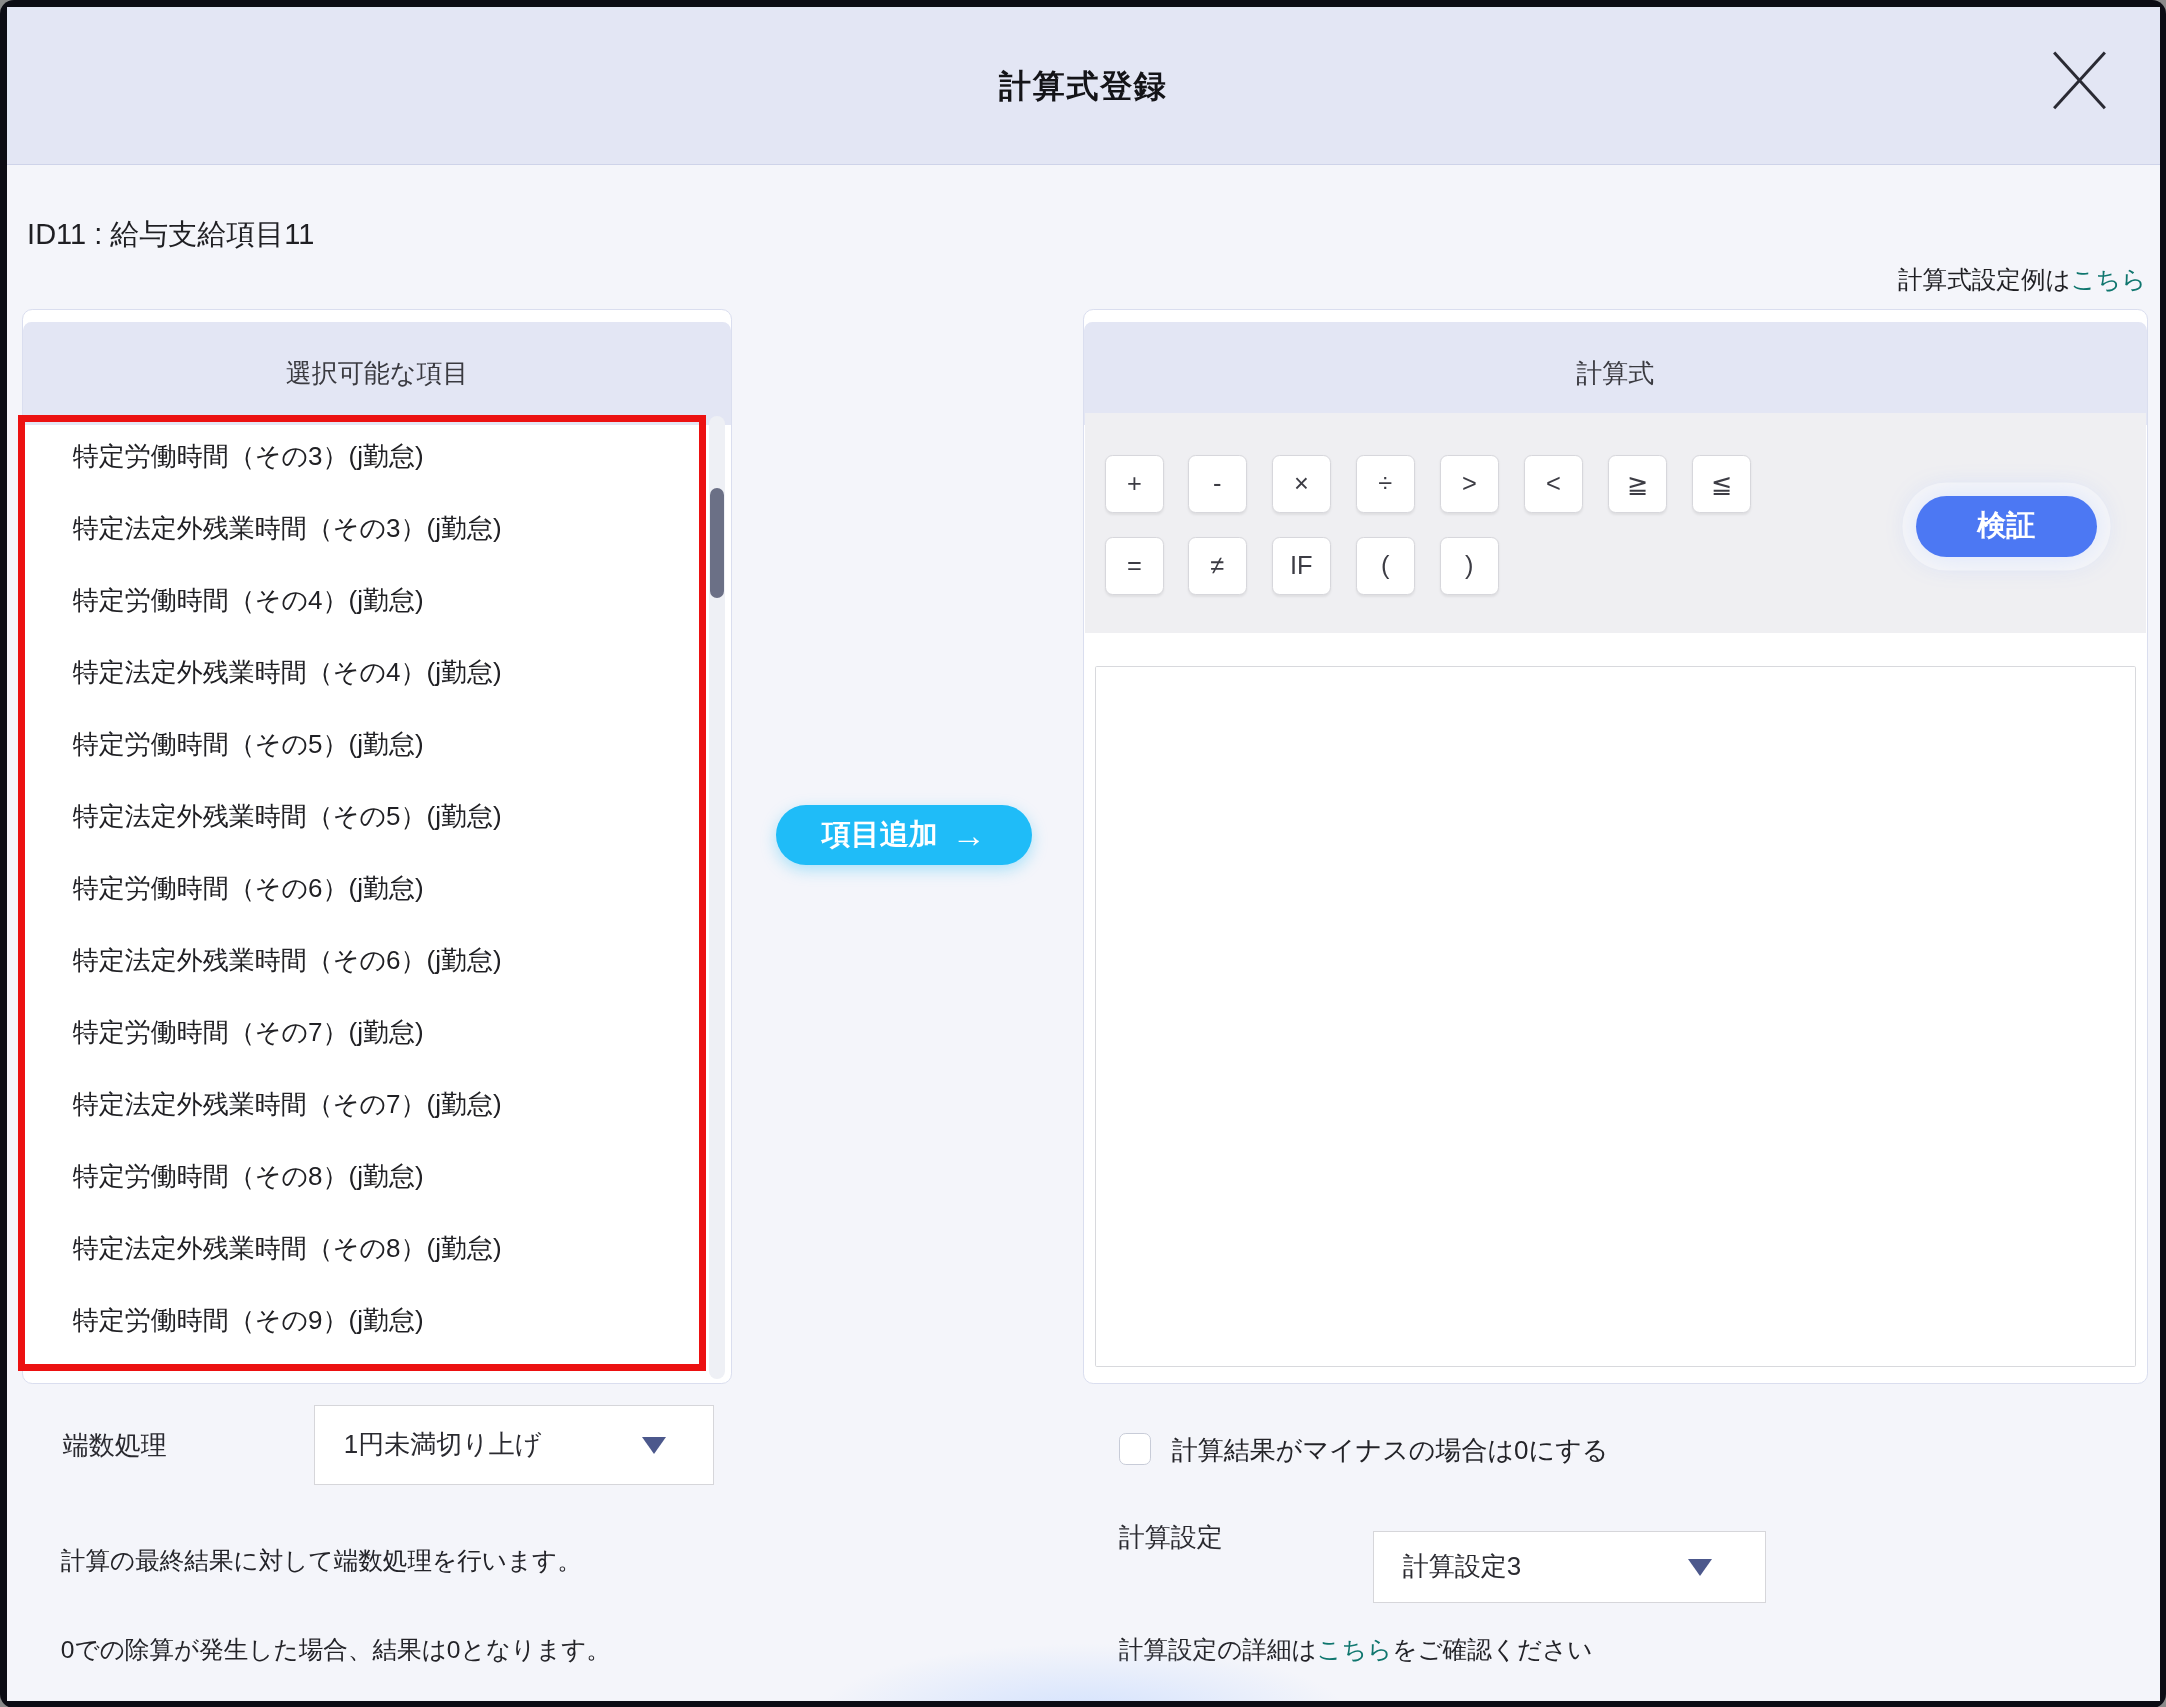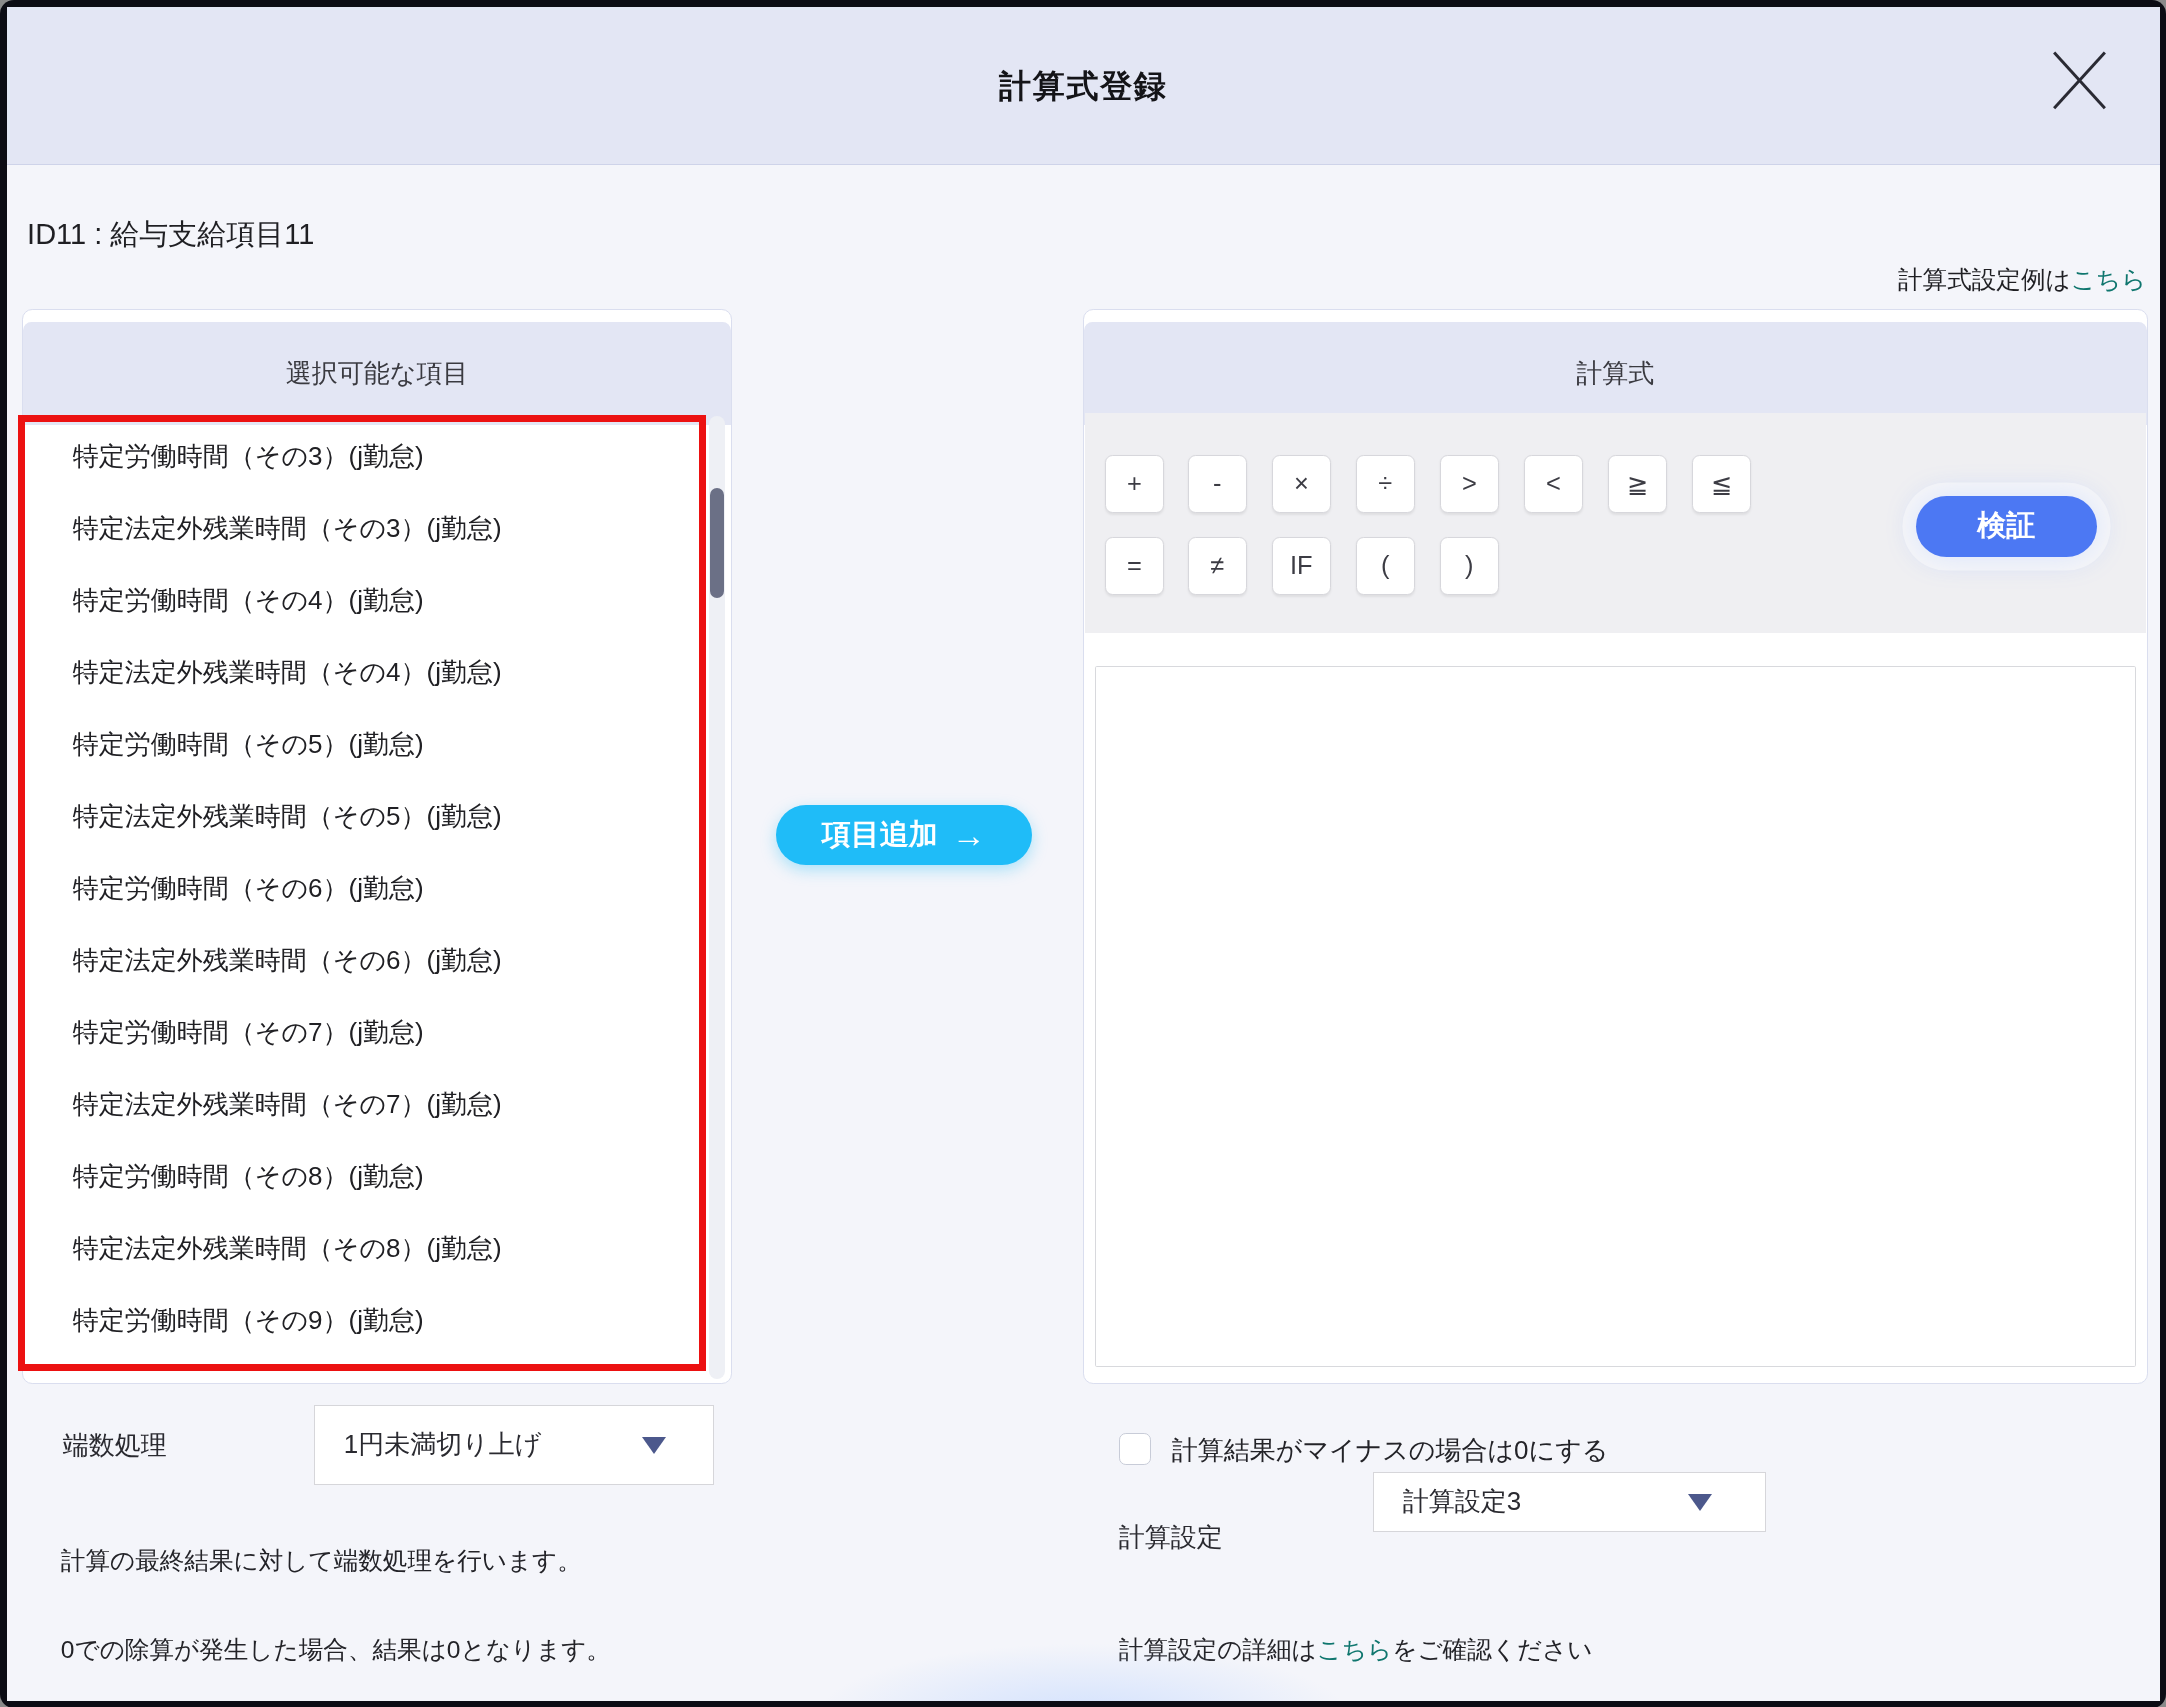--- a/index.html
+++ b/index.html
@@ -63,21 +63,21 @@
     border-right:12px solid transparent;border-top:17px solid #4c588c;}
   #rounding-select .tri{right:47px;}
   #calcset-select .tri{right:53px;}
   .note-line{position:absolute;left:54px;font-size:24.6px;color:#232328;}
 
   
   .checkbox{position:absolute;left:1112px;top:1426px;width:32px;height:32px;background:#fff;
     border:1.7px solid #c8ccd8;border-radius:6.8px;cursor:pointer;}
   .checkbox-label{position:absolute;left:1165px;top:1426px;height:32px;line-height:34px;font-size:26px;color:#232328;}
   .calcset-label{position:absolute;left:1112px;top:1513px;font-size:26px;color:#2a2a30;}
-  #calcset-select{left:1366px;top:1465px;width:393px;height:60px;}
+  #calcset-select{left:1366px;top:1524px;width:393px;height:72px;}
   .detail-line{position:absolute;left:1112px;top:1626px;font-size:24.6px;color:#232328;}
 
   .bottom-glow{position:absolute;left:805px;top:1636px;width:542px;height:76px;pointer-events:none;
     background:radial-gradient(ellipse at 50% 100%,rgba(198,218,255,0.75) 0%,rgba(198,218,255,0) 70%);}
 </style>
 </head>
 <body>
 
 <div id="window">
 <div id="stage">

